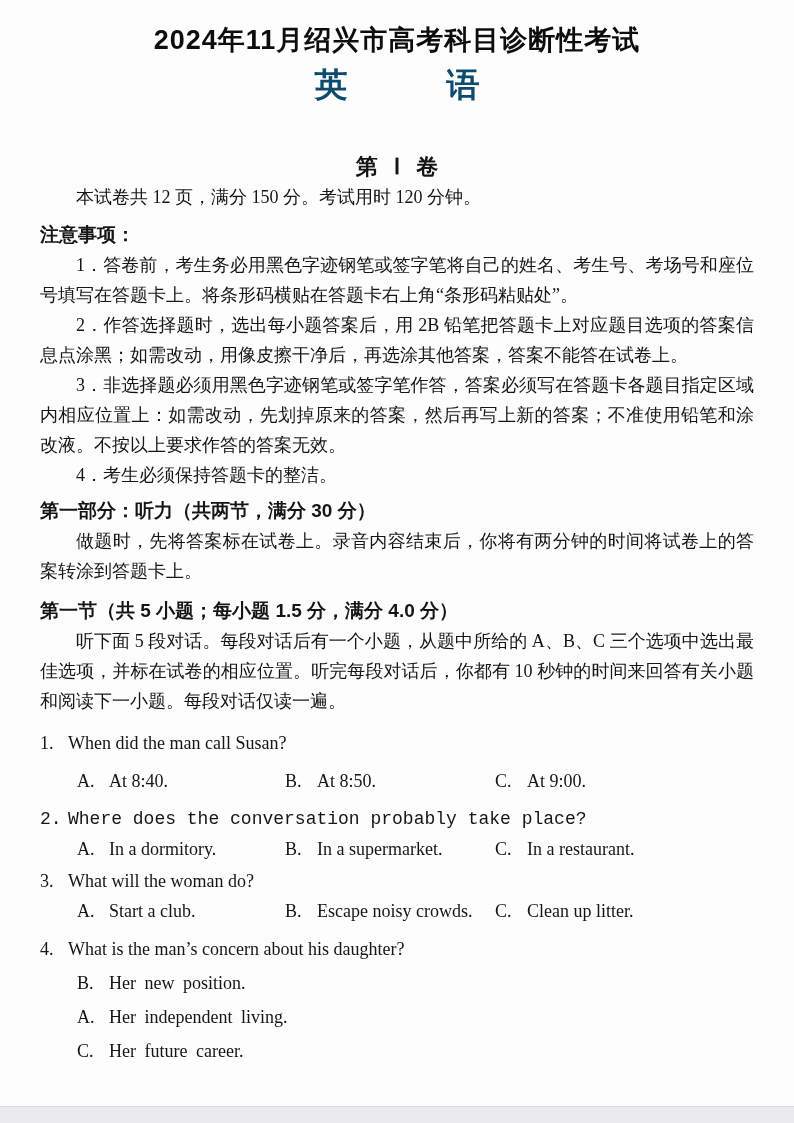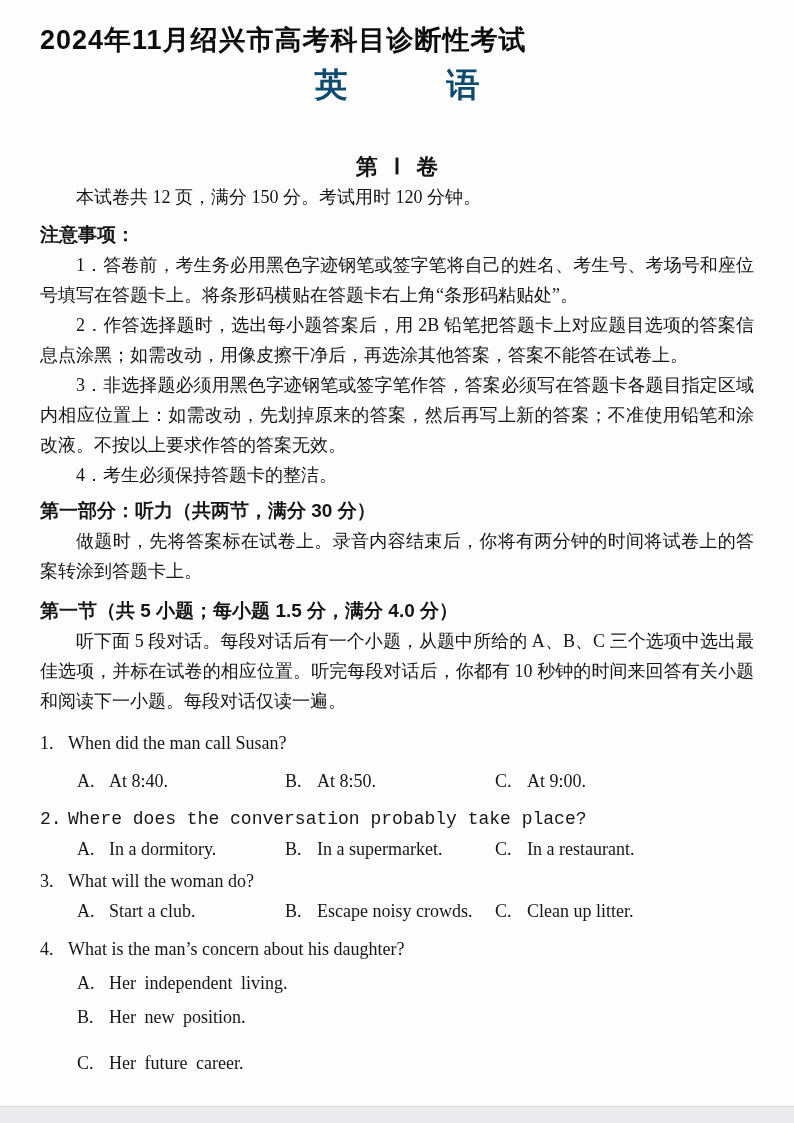--- a/index.html
+++ b/index.html
@@ -18,21 +18,21 @@
   .page {
     position: absolute; inset: 0;
     padding: 14px 40px 0 40px;
     box-sizing: border-box;
   }
   .hei { font-family: "Liberation Sans", "DejaVu Sans", sans-serif; font-weight: bold; }
 
   .title {
     margin: 8px 0 0 0;
     font-size: 27px; line-height: 36px;
-    text-align: left; letter-spacing: 1px;
+    text-align: center; letter-spacing: 1px;
     color: #0d0d0d;
   }
   .subject {
     margin-top: 6px;
     font-size: 33px; line-height: 42px;
     text-align: center; color: #0c4a6e;
   }
   .subject-first { margin-right: 99px; }
 
   .volume {
@@ -65,21 +65,21 @@
   .opt-row.first { margin-top: 8px; }
   .opt-a { width: 208px; }
   .opt-b { width: 210px; }
   .opt-c { flex: 1; }
   .opt-label { display: inline-block; min-width: 32px; }
 
   .opt-stack { padding-left: 37px; font-size: 18px; line-height: 30px; }
   .opt-stack .opt-text { word-spacing: 4px; }
   .os-a { margin-top: 4px; }
   .os-b { margin-top: 4px; }
-  .os-c { margin-top: 16px; }
+  .os-c { margin-top: 4px; }
 
   .footer {
     position: absolute; left: 0; right: 0; top: 1126px;
     text-align: center;
     font-size: 17px; font-weight: bold; line-height: 24px;
     color: #111;
   }
   .footer-gap { display: inline-block; width: 34px; }
 
   .scan-edge {
@@ -166,25 +166,25 @@
       <div class="opt-c">
         <span class="opt-label">C.</span><span class="opt-text">Clean up litter.</span>
       </div>
     </div>
   </div>
 
   <div>
     <div class="q-line q4">
       <span class="q-num">4.</span><span>What is the man’s concern about his daughter?</span>
     </div>
+    <div class="opt-stack os-b">
+      <span class="opt-label">B.</span><span class="opt-text">Her new position.</span>
+    </div>
     <div class="opt-stack os-a">
       <span class="opt-label">A.</span><span class="opt-text">Her independent living.</span>
-    </div>
-    <div class="opt-stack os-b">
-      <span class="opt-label">B.</span><span class="opt-text">Her new position.</span>
     </div>
     <div class="opt-stack os-c">
       <span class="opt-label">C.</span><span class="opt-text">Her future career.</span>
     </div>
   </div>
 
   <div class="footer">
     <span>英语试题卷</span><span class="footer-gap"></span><span>第 1 页（共 12 页）</span>
   </div>
 

